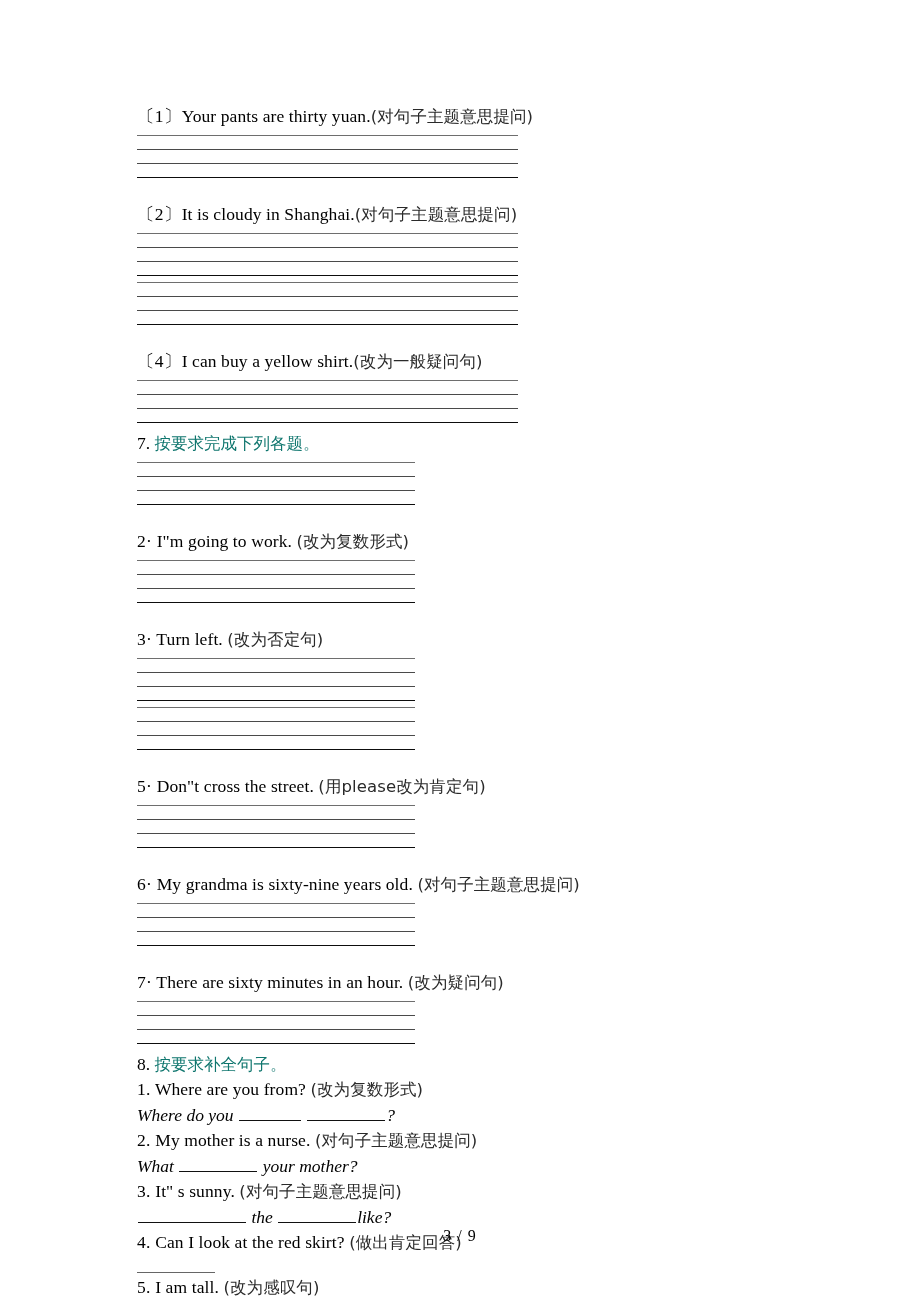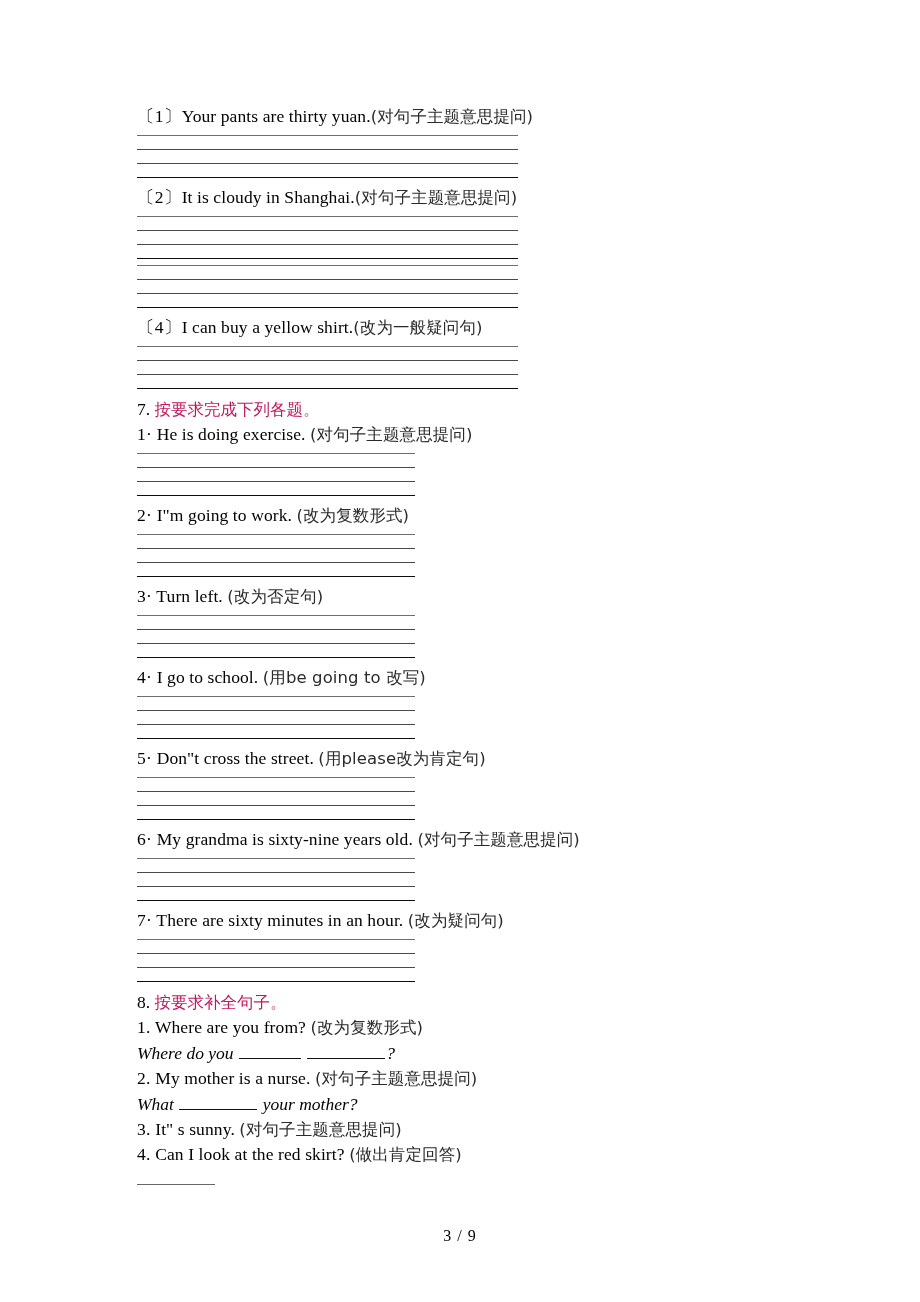--- a/index.html
+++ b/index.html
@@ -58,33 +58,33 @@
   .lines .rule.r1 { margin-top: 6px;  border-top-color: #6e6e6e; }
   .lines .rule.r2 { margin-top: 13px; border-top-color: #4a4a4a; }
   .lines .rule.r3 { margin-top: 13px; border-top-color: #4a4a4a; }
   .lines .rule.r4 { margin-top: 13px; border-top: 1.6px solid #0d0d0d; }
 
   
   .w-wide .rule  { width: 381px; }
   .w-narrow .rule{ width: 278px; }
 
   .block { margin-bottom: 0; }
-  .block + .q-text { margin-top: 7px; }
+  .block + .q-text { margin-top: 24px; }
 
   
   .sec-head {
     font-size: 17.5px;
     line-height: 24px;
     margin-top: 8px;
     white-space: nowrap;
   }
   .sec-head .cjk {
     font-family: "DejaVu Sans", "Liberation Sans", sans-serif;
     font-size: 16.5px;
-    color: #be185d;
+    color: #0f766e;
   }
 
   
   .fill-row {
     font-size: 17.5px;
     line-height: 26px;
     white-space: nowrap;
     font-style: italic;
   }
   .blank {
@@ -155,21 +155,20 @@
         <hr class="rule r2">
         <hr class="rule r3">
         <hr class="rule r4">
       </div>
     </div>
 
     <div class="sec-head"><span>7.</span> <span class="cjk">按要求完成下列各题。</span></div>
 
     <div>
 
-      <div class="q-text"><span class="q-num">1·</span> <span>He is doing exercise.</span> <span class="cjk">(对句子主题意思提问)</span></div>
       <div class="lines w-narrow block">
         <hr class="rule r1">
         <hr class="rule r2">
         <hr class="rule r3">
         <hr class="rule r4">
       </div>
 
       <div class="q-text"><span class="q-num">2·</span> <span>I"m going to work.</span> <span class="cjk">(改为复数形式)</span></div>
       <div class="lines w-narrow block">
         <hr class="rule r1">
@@ -179,21 +178,20 @@
       </div>
 
       <div class="q-text"><span class="q-num">3·</span> <span>Turn left.</span> <span class="cjk">(改为否定句)</span></div>
       <div class="lines w-narrow block">
         <hr class="rule r1">
         <hr class="rule r2">
         <hr class="rule r3">
         <hr class="rule r4">
       </div>
 
-      <div class="q-text"><span class="q-num">4·</span> <span>I go to school.</span> <span class="cjk">(用be going to 改写)</span></div>
       <div class="lines w-narrow block">
         <hr class="rule r1">
         <hr class="rule r2">
         <hr class="rule r3">
         <hr class="rule r4">
       </div>
 
       <div class="q-text"><span class="q-num">5·</span> <span>Don"t cross the street.</span> <span class="cjk">(用please改为肯定句)</span></div>
       <div class="lines w-narrow block">
         <hr class="rule r1">
@@ -223,22 +221,24 @@
 
     <div>
 
       <div class="q-text"><span class="q-num">1.</span> <span>Where are you from?</span> <span class="cjk">(改为复数形式)</span></div>
       <div class="fill-row"><span>Where do you</span> <span class="blank b-sm"></span> <span class="blank b-md"></span><span>?</span></div>
 
       <div class="q-text"><span class="q-num">2.</span> <span>My mother is a nurse.</span> <span class="cjk">(对句子主题意思提问)</span></div>
       <div class="fill-row"><span>What</span> <span class="blank b-md"></span> <span>your mother?</span></div>
 
       <div class="q-text"><span class="q-num">3.</span> <span>It" s sunny.</span> <span class="cjk">(对句子主题意思提问)</span></div>
+      <div class="fill-row"><span class="blank b-lg"></span> <span>the</span> <span class="blank b-md"></span><span>like?</span></div>
 
       <div class="q-text"><span class="q-num">4.</span> <span>Can I look at the red skirt?</span> <span class="cjk">(做出肯定回答)</span></div>
       <hr class="short-rule">
 
+      <div class="q-text"><span class="q-num">5.</span> <span>I am tall.</span> <span class="cjk">(改为感叹句)</span></div>
     </div>
 
   </div>
 
   <div class="footer"><span>3 / 9</span></div>
 </div>
 
 </body></html>

